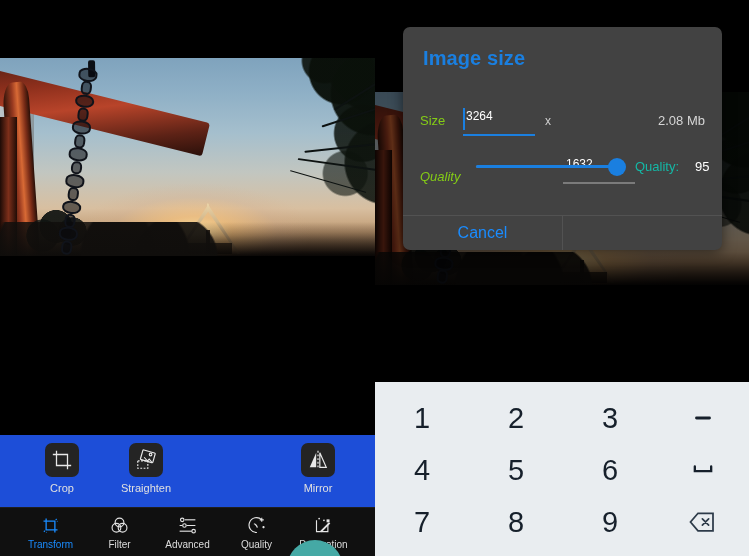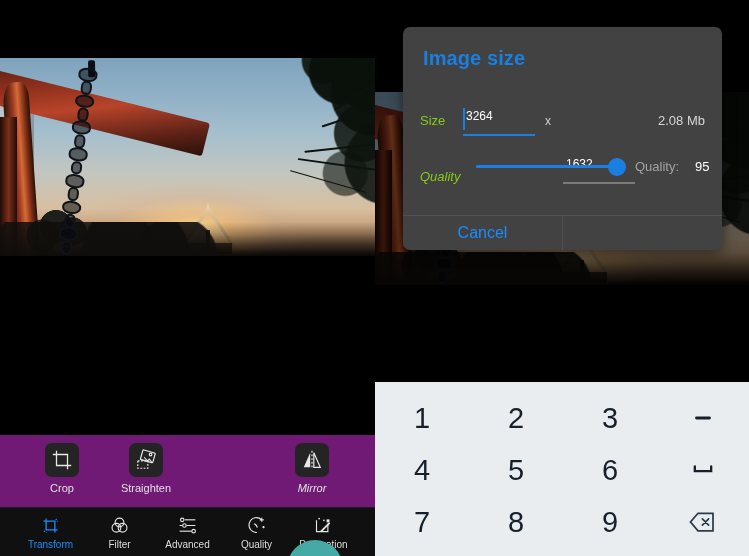--- a/index.html
+++ b/index.html
@@ -257,21 +257,21 @@
     position: absolute; top: 50%;
     width: 18px; height: 18px;
     margin-top: -9px; margin-left: -9px;
     background: #1a7fe0;
     border-radius: 50%;
   }
   #quality-caption {
     position: absolute;
     left: 232px; top: 6px;
     font-size: 13px;
-    color: #a3a3a3;
+    color: #14b8a6;
     text-align: center;
   }
   #quality-value {
     position: absolute;
     left: 292px; top: 6px;
     font-size: 13px;
     color: #ffffff;
   }
 
   #dialog-sep {
@@ -295,21 +295,21 @@
     left: 159px; top: 189px;
     width: 1px; height: 34px;
     background: #525252;
   }
 
   
   #toolstrip {
     position: absolute;
     left: 0; top: 435px;
     width: 375px; height: 72px;
-    background: #701a75;
+    background: #1d4ed8;
   }
   .tool {
     position: absolute;
     top: 8px;
     width: 74px;
     display: flex;
     flex-direction: column;
     align-items: center;
     cursor: pointer;
   }
@@ -320,21 +320,21 @@
     display: flex; align-items: center; justify-content: center;
   }
   .tool .tlabel {
     margin-top: 5px;
     font-size: 11px;
     color: #e0e0e0;
   }
   #tool-0 { left: 25px; }
   #tool-1 { left: 109px; }
   #tool-2 { left: 192px; }
-  #tool-3 { left: 275px; font-style: italic; }
+  #tool-3 { left: 281px; }
 
   
   #bottomnav {
     position: absolute;
     left: 0; top: 507px;
     width: 375px; height: 49px;
     background: #101010;
     border-top: 1px solid #1e1e1e;
   }
   .nav {

